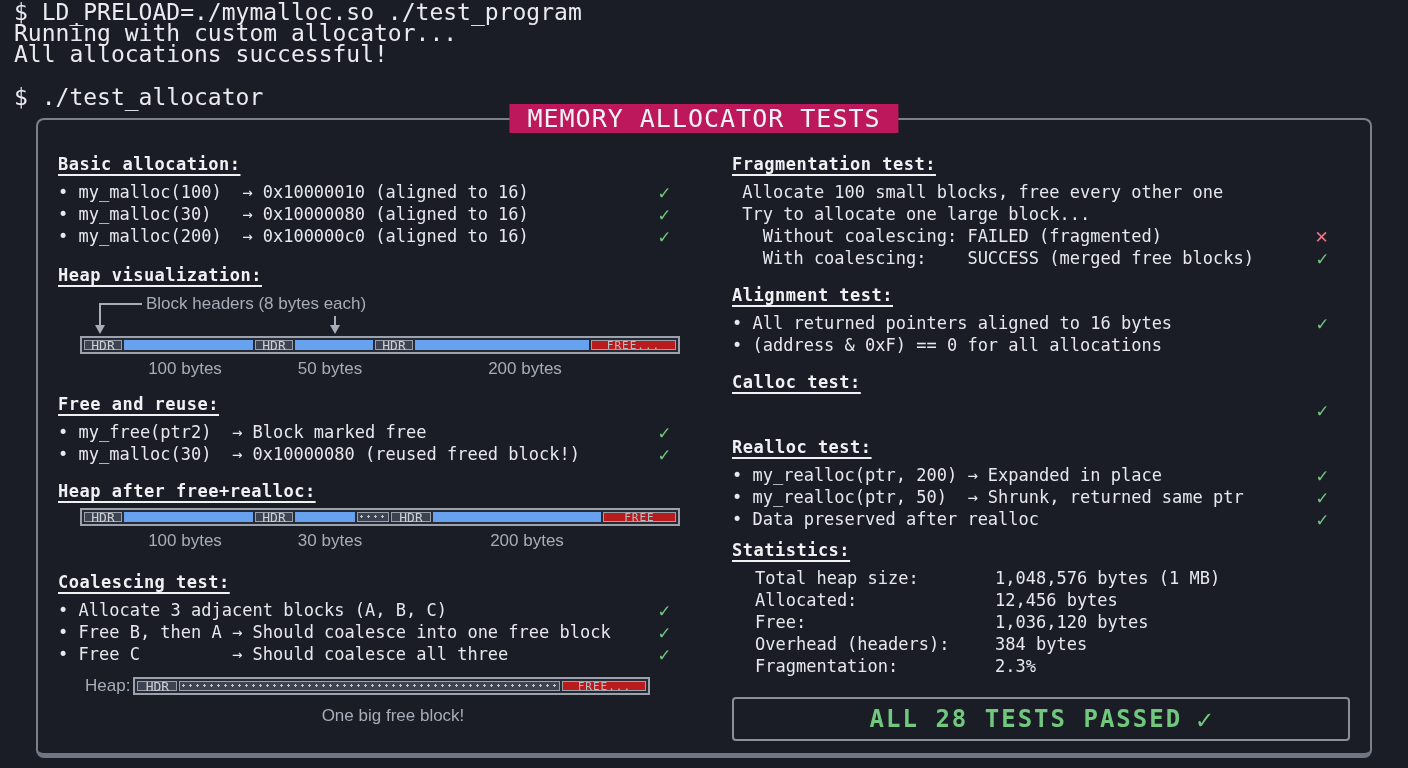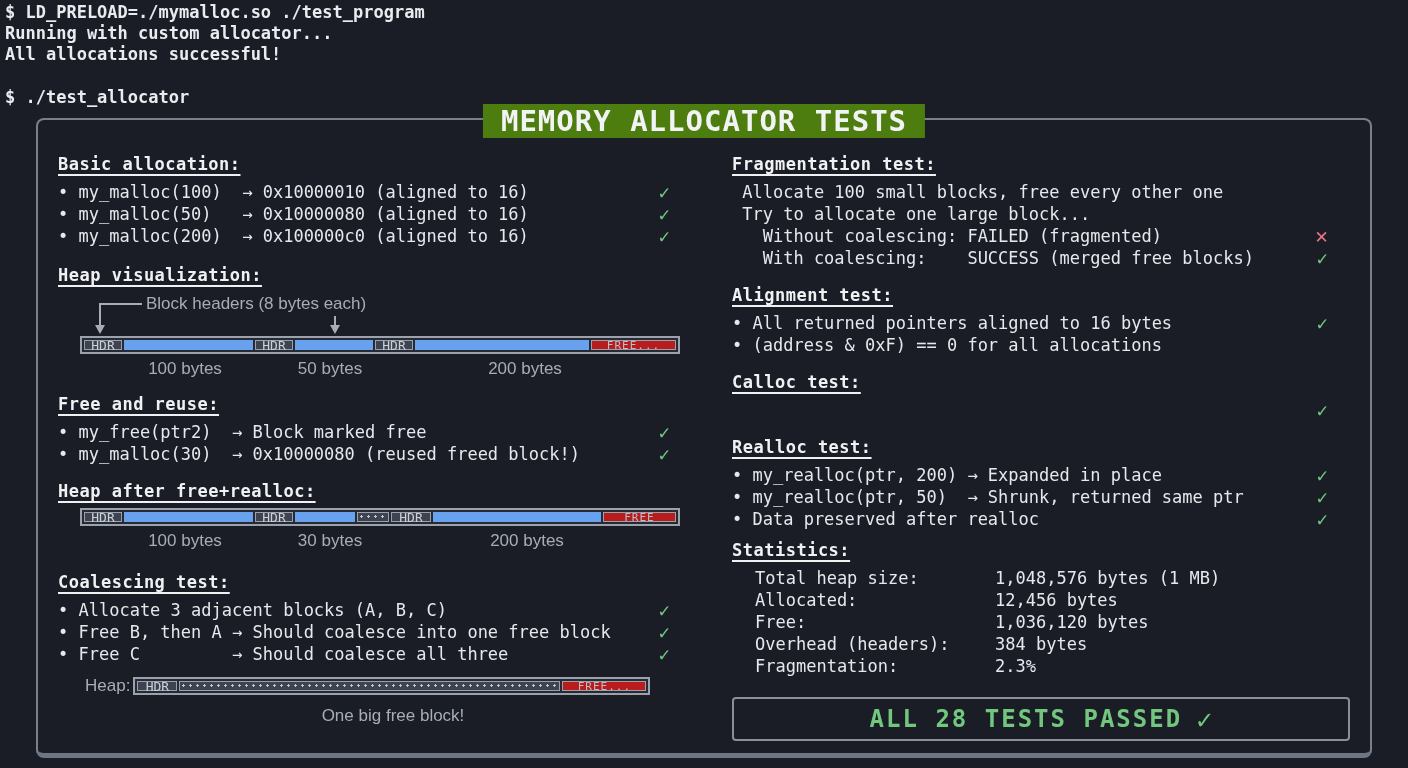--- a/index.html
+++ b/index.html
@@ -5,33 +5,33 @@
   html,body{margin:0;padding:0;}
   body{
     width:1408px;height:768px;position:relative;overflow:hidden;
     background:#1a1d26;
     font-family:"DejaVu Sans Mono",monospace;
   }
   .mono{font-family:"DejaVu Sans Mono",monospace;}
   .sans{font-family:"Liberation Sans","DejaVu Sans",sans-serif;}
 
   
-  .terminal{position:absolute;left:5px;top:2px;color:#e9ebee;font-size:17px;line-height:21px;font-weight:bold;}
+  .terminal{position:absolute;left:14px;top:2px;color:#e9ebee;font-size:23px;line-height:21px;}
   .tline{height:21px;white-space:pre;}
   .tspacer{height:22px;}
 
   
   .panel{
     position:absolute;left:36px;top:118px;width:1336px;height:640px;box-sizing:border-box;
     border:2px solid #79808c;border-bottom:5px solid #6f7683;border-radius:8px;
   }
   .panel-title{
     position:absolute;top:-16px;left:50%;transform:translateX(-50%);
-    background:#4d7c0f;padding:0 18px;white-space:nowrap;
-    font-weight:bold;font-size:29px;letter-spacing:1px;color:#f2f3f5;
+    background:#be185d;padding:0 18px;white-space:nowrap;
+    font-weight:normal;font-size:25px;letter-spacing:1px;color:#f2f3f5;
   }
 
   .col-left{position:absolute;left:20px;top:34px;width:612px;}
   .col-right{position:absolute;left:694px;top:34px;width:620px;}
 
   .sec{
     font-weight:bold;font-size:17px;color:#f0f1f3;margin:0 0 6px 0;letter-spacing:.5px;
     text-decoration:underline;text-decoration-thickness:2px;text-underline-offset:4px;
     line-height:21px;
   }
@@ -107,21 +107,21 @@
   <div class="panel-title mono">MEMORY ALLOCATOR TESTS</div>
 
   <div class="col-left">
 
     <div class="sec">Basic allocation:</div>
     <div class="row">
       <span class="t">• my_malloc(100)  → 0x10000010 (aligned to 16)</span>
       <span class="mark pass">✓</span>
     </div>
     <div class="row">
-      <span class="t">• my_malloc(50)   → 0x10000080 (aligned to 16)</span>
+      <span class="t">• my_malloc(30)   → 0x10000080 (aligned to 16)</span>
       <span class="mark pass">✓</span>
     </div>
     <div class="row">
       <span class="t">• my_malloc(200)  → 0x100000c0 (aligned to 16)</span>
       <span class="mark pass">✓</span>
     </div>
 
     <div class="sec mt18">Heap visualization:</div>
 
     <div class="annotation">

